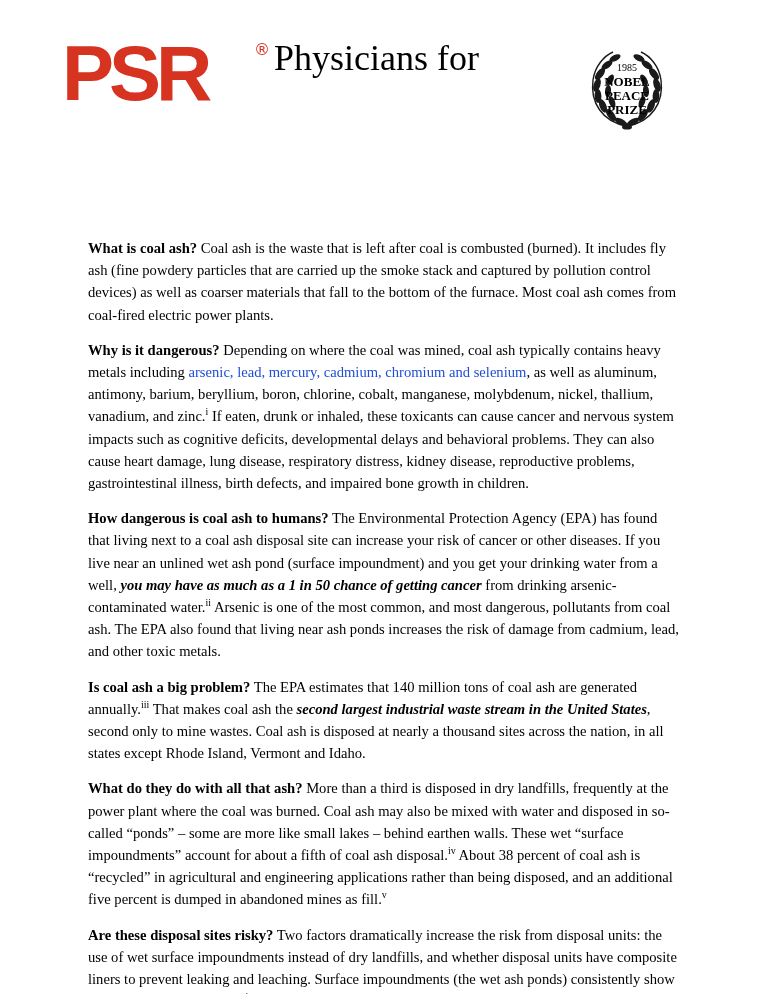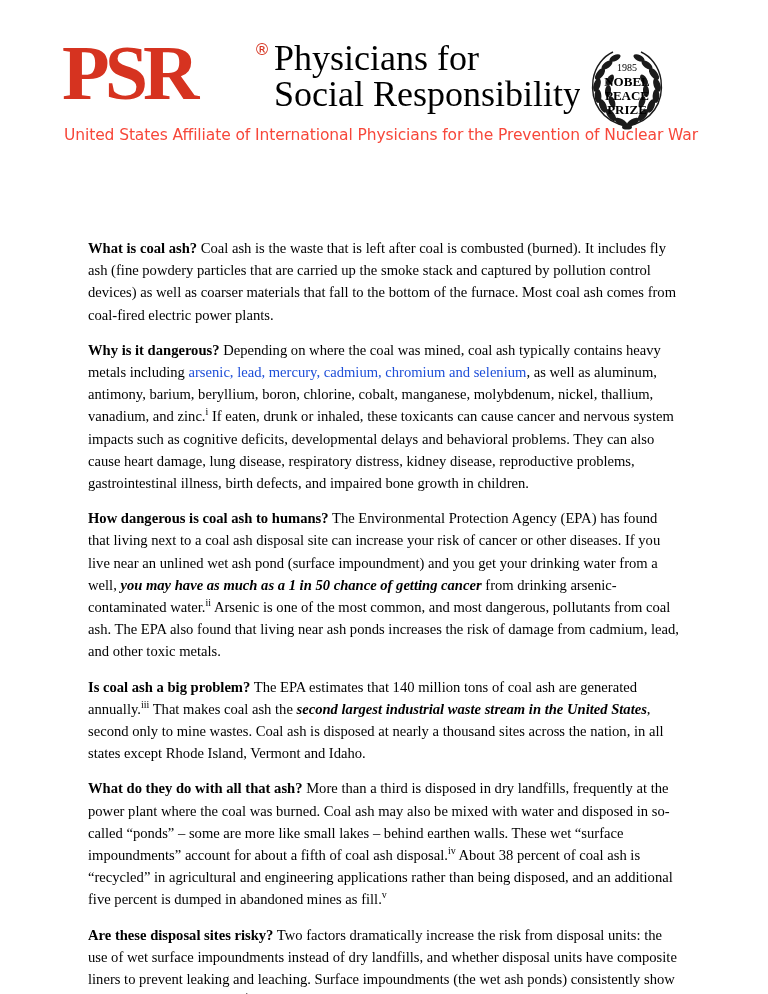--- a/index.html
+++ b/index.html
@@ -30,21 +30,21 @@
     height: 118px;
   }
   .lh-row {
     position: relative;
     height: 92px;
   }
   .psr-logo {
     position: absolute;
     left: 0px;
     top: 2px;
-    font-family: Liberation Serif, serif;
+    font-family: Liberation Sans, sans-serif;
     font-weight: bold;
     font-size: 78px;
     line-height: 78px;
     letter-spacing: -5px;
     color: #D63320;
     -webkit-font-smoothing: none;
   }
   .psr-reg {
     position: absolute;
     left: 192px;
@@ -127,21 +127,20 @@
 
   <div class="letterhead">
     <div class="lh-row">
 
       <span class="psr-logo">PSR</span>
 
       <span class="psr-reg">®</span>
 
       <span class="psr-words">
         <span class="ln1">Physicians for</span>
-        <span class="ln2">Social Responsibility</span>
       </span>
 
       <div class="nobel-seal">
         <svg width="94" height="92" viewBox="0 0 94 92" aria-hidden="true">
           <rect x="0" y="0" width="94" height="92" fill="#ffffff"></rect>
           <g stroke="#1a1a1a" stroke-width="1.4" fill="none">
             <path d="M47 82 C22 78 10 58 13 36 C15 22 24 12 33 8"></path>
             <path d="M47 82 C72 78 84 58 81 36 C79 22 70 12 61 8"></path>
           </g>
           <g fill="#1a1a1a">
@@ -175,21 +174,20 @@
           <g font-family="Liberation Serif, serif" fill="#000000" text-anchor="middle">
             <text x="47" y="27" font-size="10">1985</text>
             <text x="47" y="42" font-size="13" font-weight="bold">NOBEL</text>
             <text x="47" y="56" font-size="13" font-weight="bold">PEACE</text>
             <text x="47" y="70" font-size="13" font-weight="bold">PRIZE</text>
           </g>
         </svg>
       </div>
     </div>
 
-    <div class="tagline">United States Affiliate of International Physicians for the Prevention of Nuclear War</div>
   </div>
 
 
   <div class="body-col">
 
     <p class="para">
       <span class="q">What is coal ash?</span><span>  Coal ash is the waste that is left after coal is combusted (burned). It includes fly ash (fine powdery particles that are carried up the smoke stack and captured by pollution control devices) as well as coarser materials that fall to the bottom of the furnace.  Most coal ash comes from coal-fired electric power plants.</span>
     </p>
 
     <p class="para">

